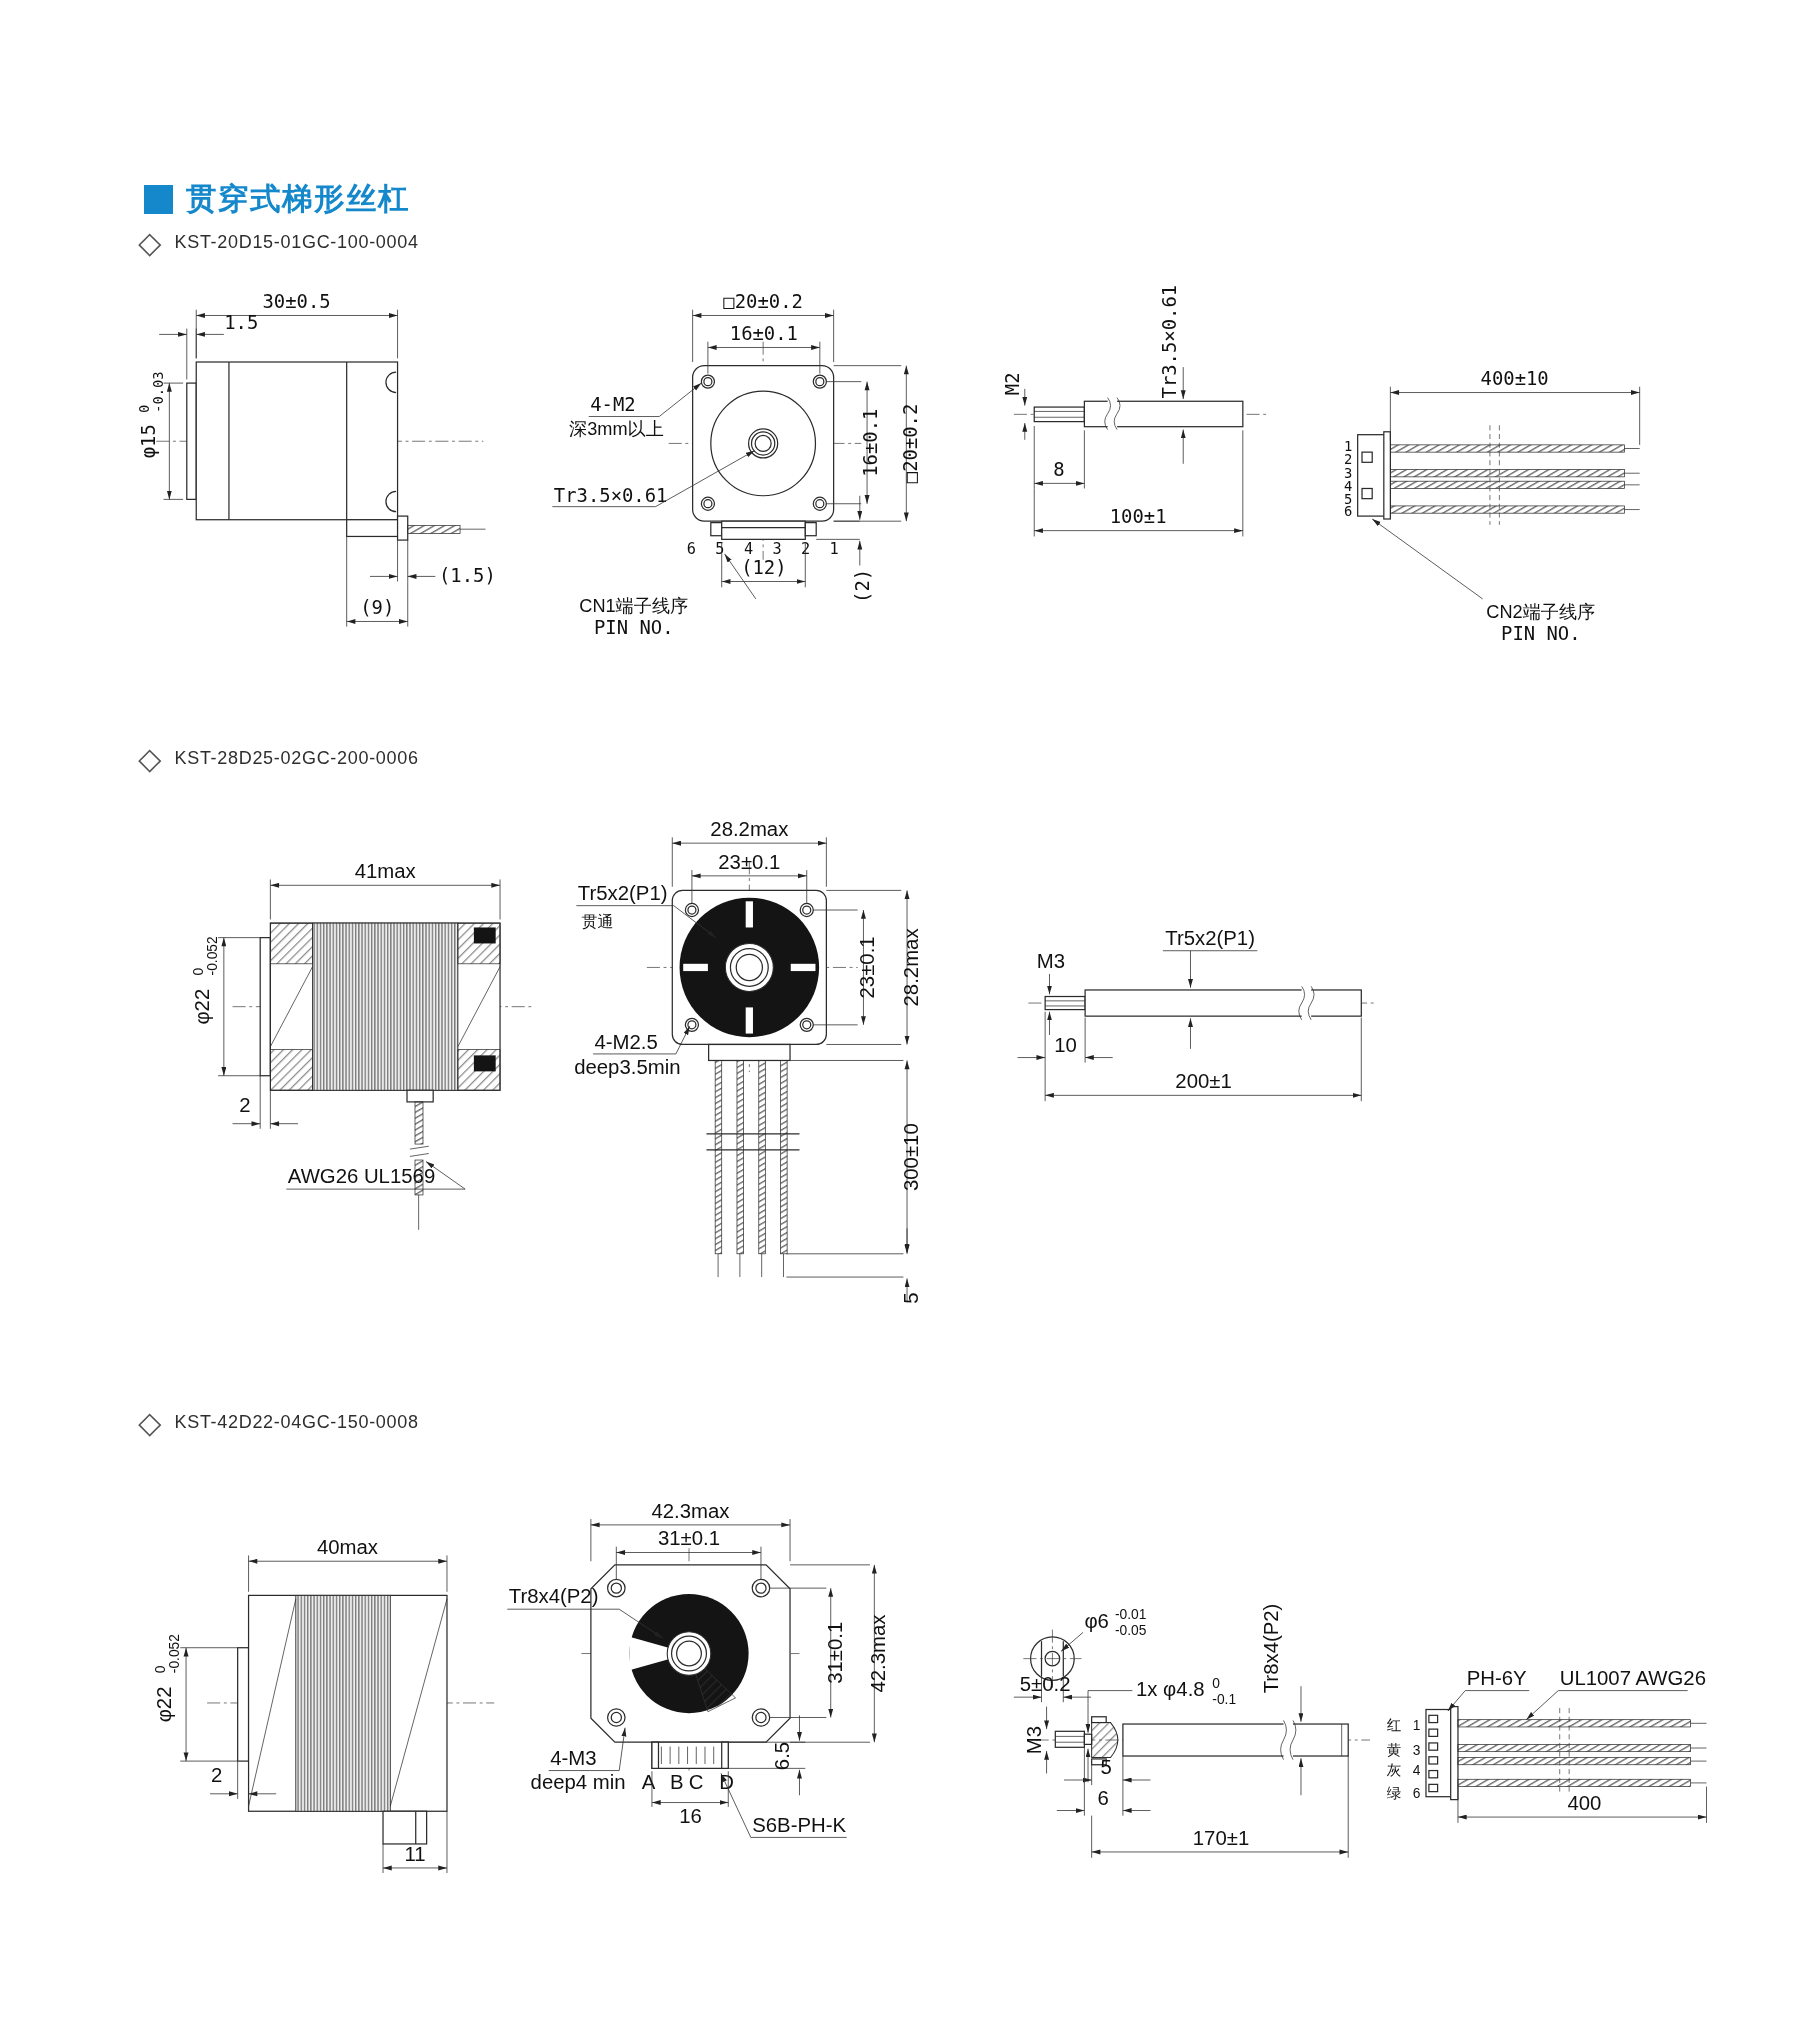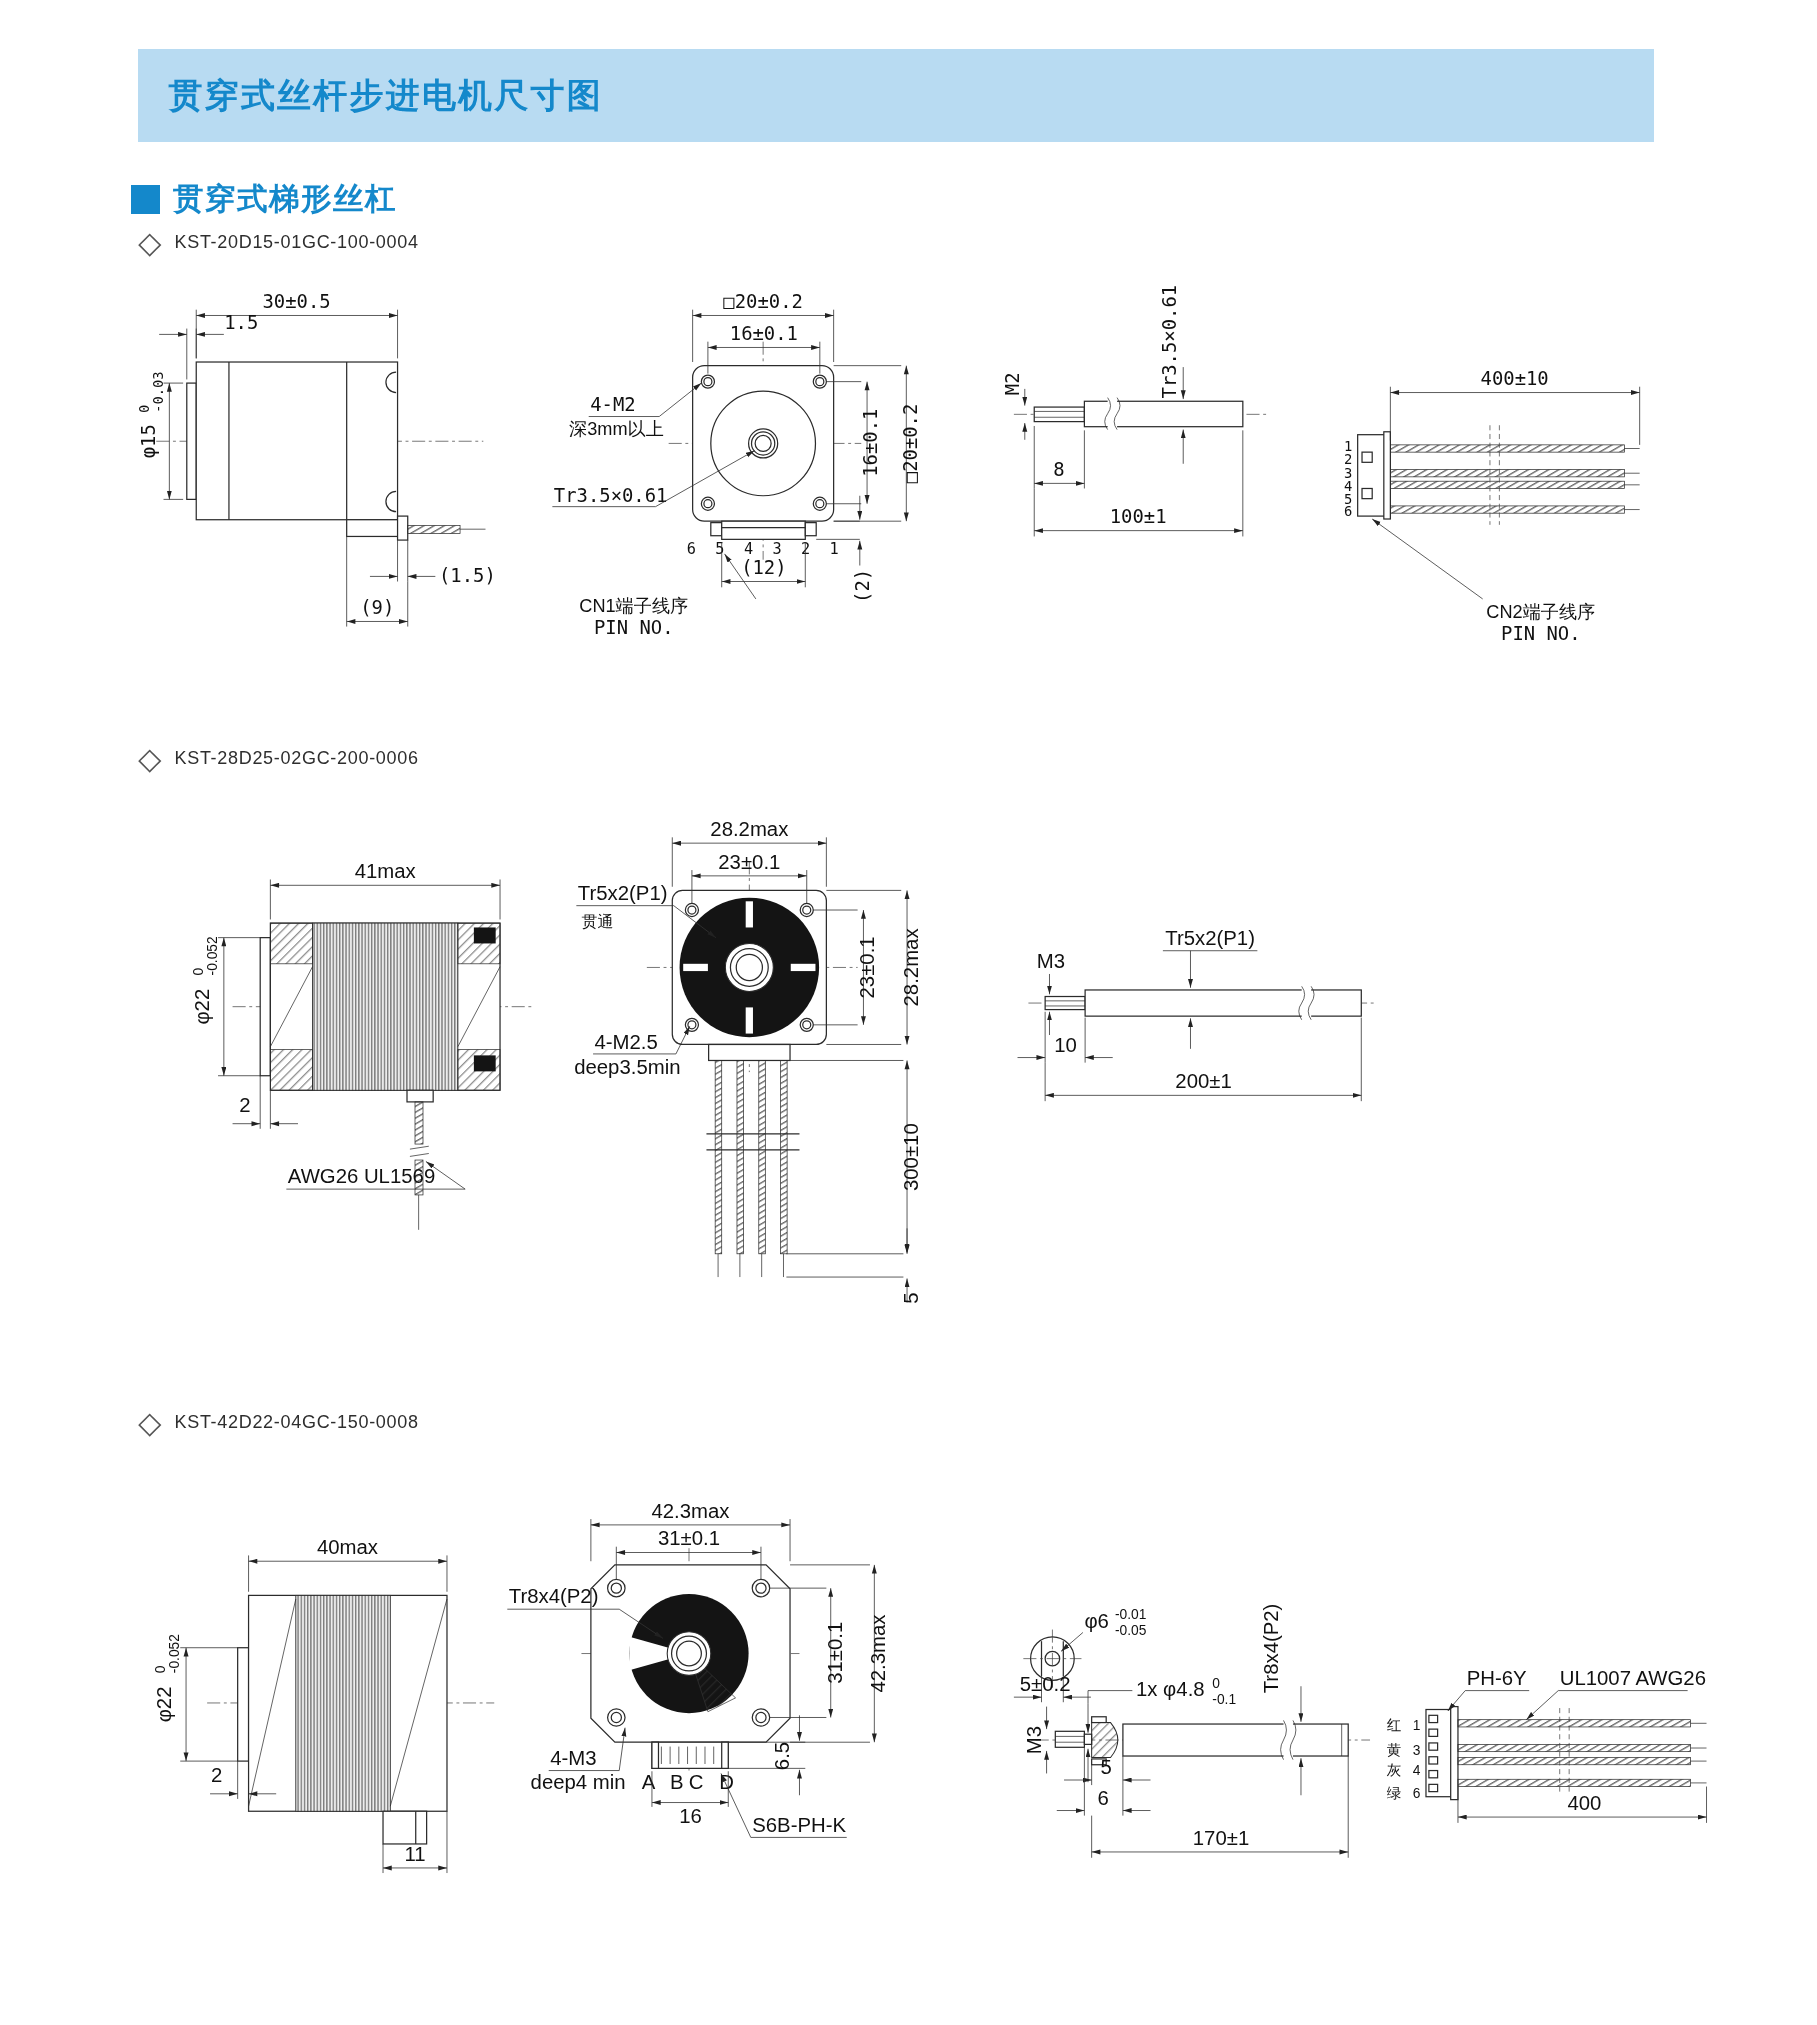--- a/index.html
+++ b/index.html
@@ -1,21 +1,21 @@
 <!DOCTYPE html>
 <html style="font-size:11.6px"><head>
 <meta charset="utf-8">
 <style>
   html,body{margin:0;padding:0;background:#fff;}
   .page{position:relative;width:1817px;height:2025px;background:#ffffff;overflow:hidden;
         font-family:"Liberation Sans",sans-serif;}
   .banner{position:absolute;left:138px;top:49px;width:1516px;height:93px;background:#b8dbf2;
           display:flex;align-items:center;}
   .banner .t{margin-left:30.5px;font-weight:bold;font-size:34px;color:#1488cb;letter-spacing:2.2px;}
-  .section{position:absolute;left:131px;top:179px;display:flex;align-items:center;}
+  .section{position:absolute;left:144px;top:179px;display:flex;align-items:center;}
   .section .sq{width:29px;height:29px;background:#1488cb;margin-right:13px;}
   .section .t{font-weight:bold;font-size:30.5px;color:#1488cb;letter-spacing:1.5px;}
   .model{position:absolute;left:138px;display:flex;align-items:center;color:#2e2e2e;}
   .model .dia{font-size:30.5px;color:#555;margin-right:13px;line-height:1;}
   .model .nm{font-size:18px;letter-spacing:0.7px;}
   svg.sheet{position:absolute;left:0;top:0;}
   .o  {fill:#fff;stroke:#2b2b2b;stroke-width:1.7;}
   .o2 {fill:none;stroke:#2b2b2b;stroke-width:1.7;}
   .thin{fill:none;stroke:#2b2b2b;stroke-width:1;}
   .blk{fill:#141414;stroke:none;}
@@ -28,23 +28,20 @@
   text.d2s{font-family:"Liberation Sans",sans-serif;font-size:19px;fill:#111;}
   text.cjk{font-family:"Liberation Sans",sans-serif;font-size:25px;fill:#111;}
   text.pins{letter-spacing:7px;}
   .mid{text-anchor:middle;}
 </style>
 </head>
 <body>
 
 <div class="page">
 
-  <div class="banner">
-    <span class="t">贯穿式丝杆步进电机尺寸图</span>
-  </div>
 
   <div class="section">
     <span class="sq"></span>
     <span class="t">贯穿式梯形丝杠</span>
   </div>
 
   <div class="model" style="top:227px;">
     <span class="dia">◇</span>
     <span class="nm">KST-20D15-01GC-100-0004</span>
   </div>

